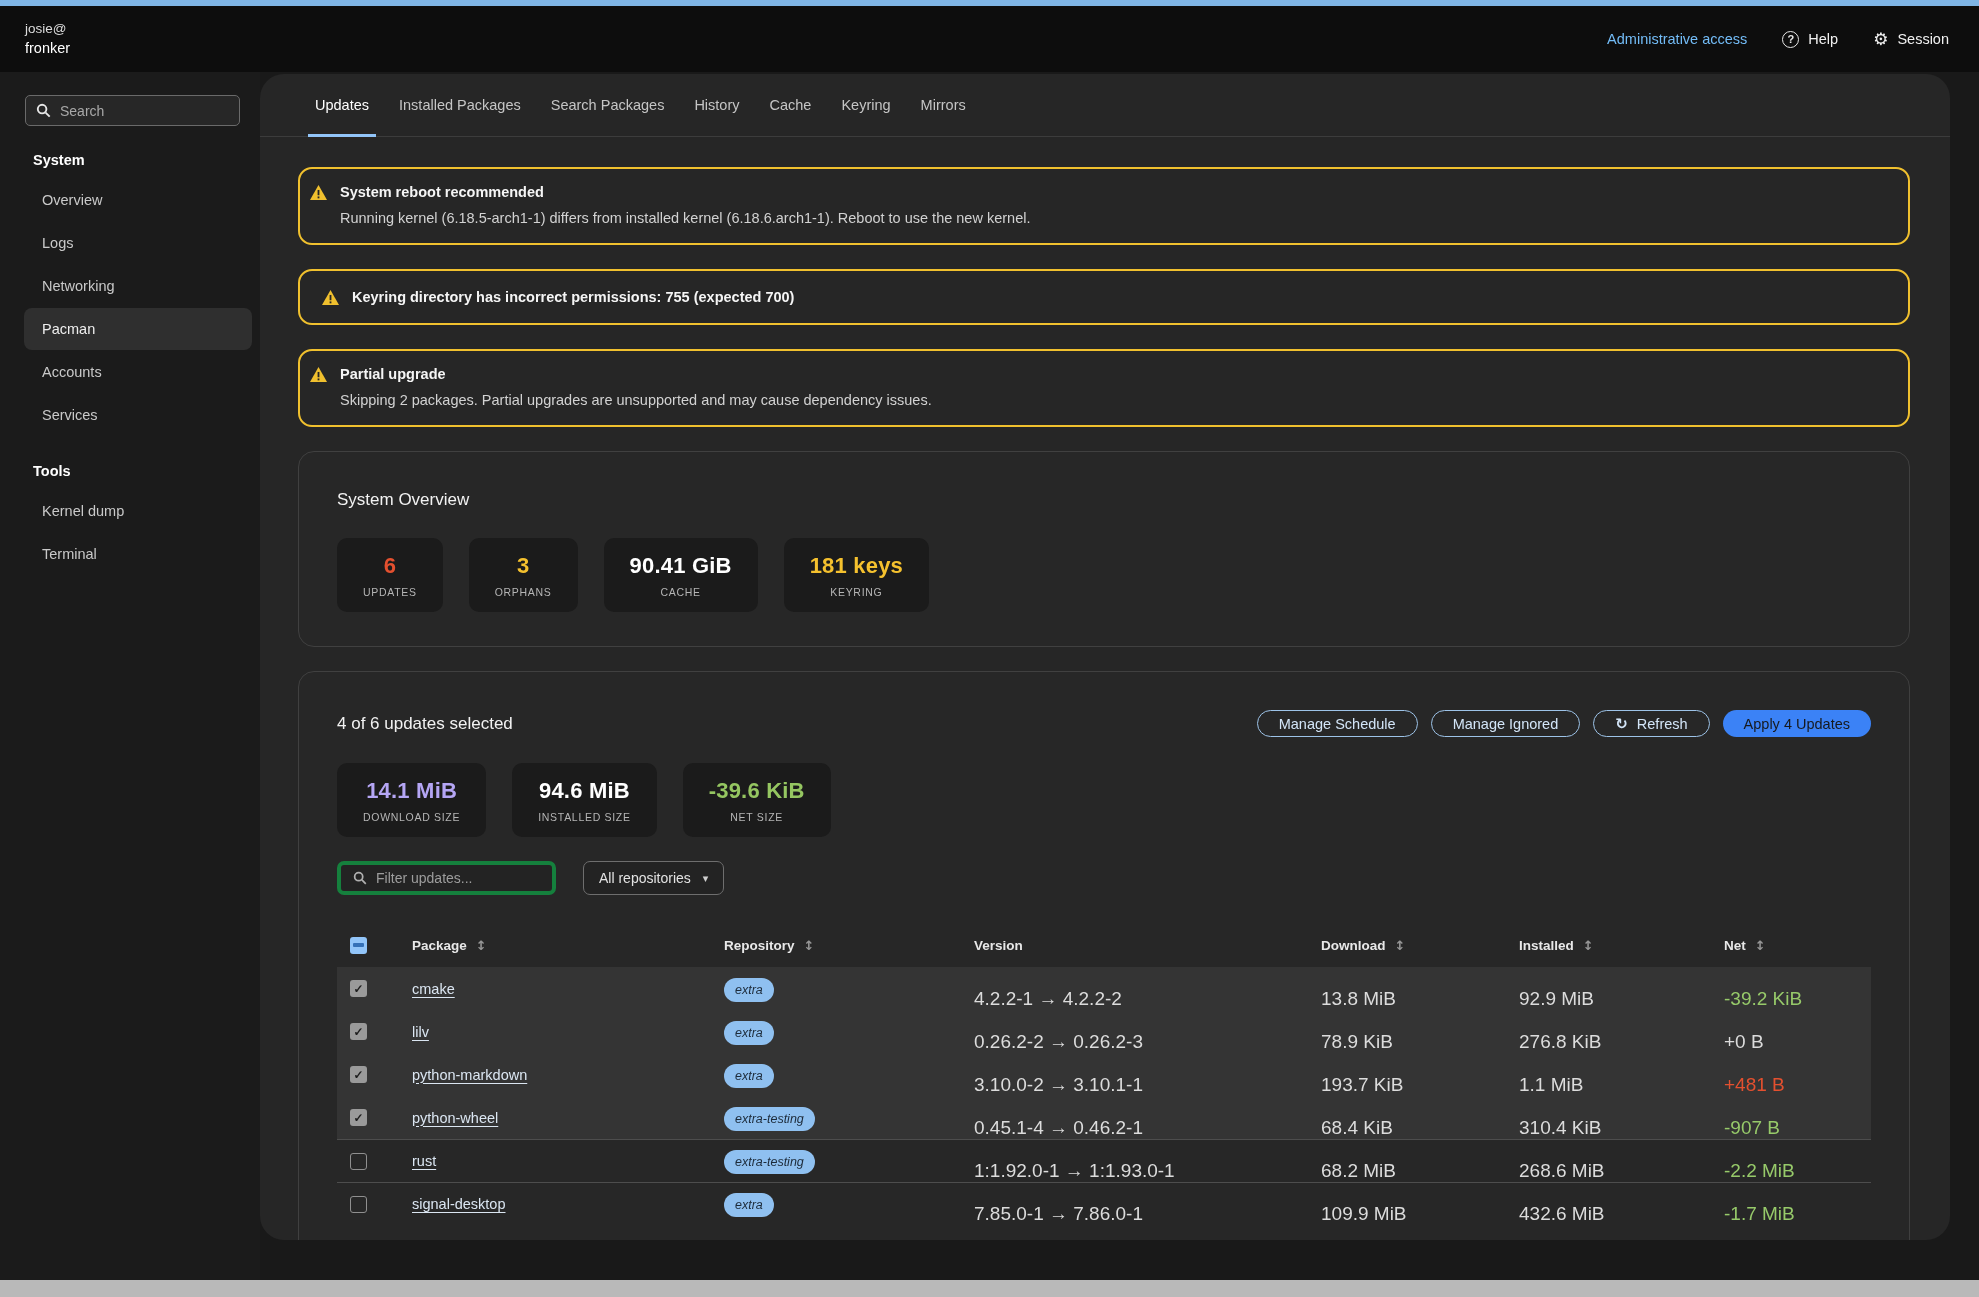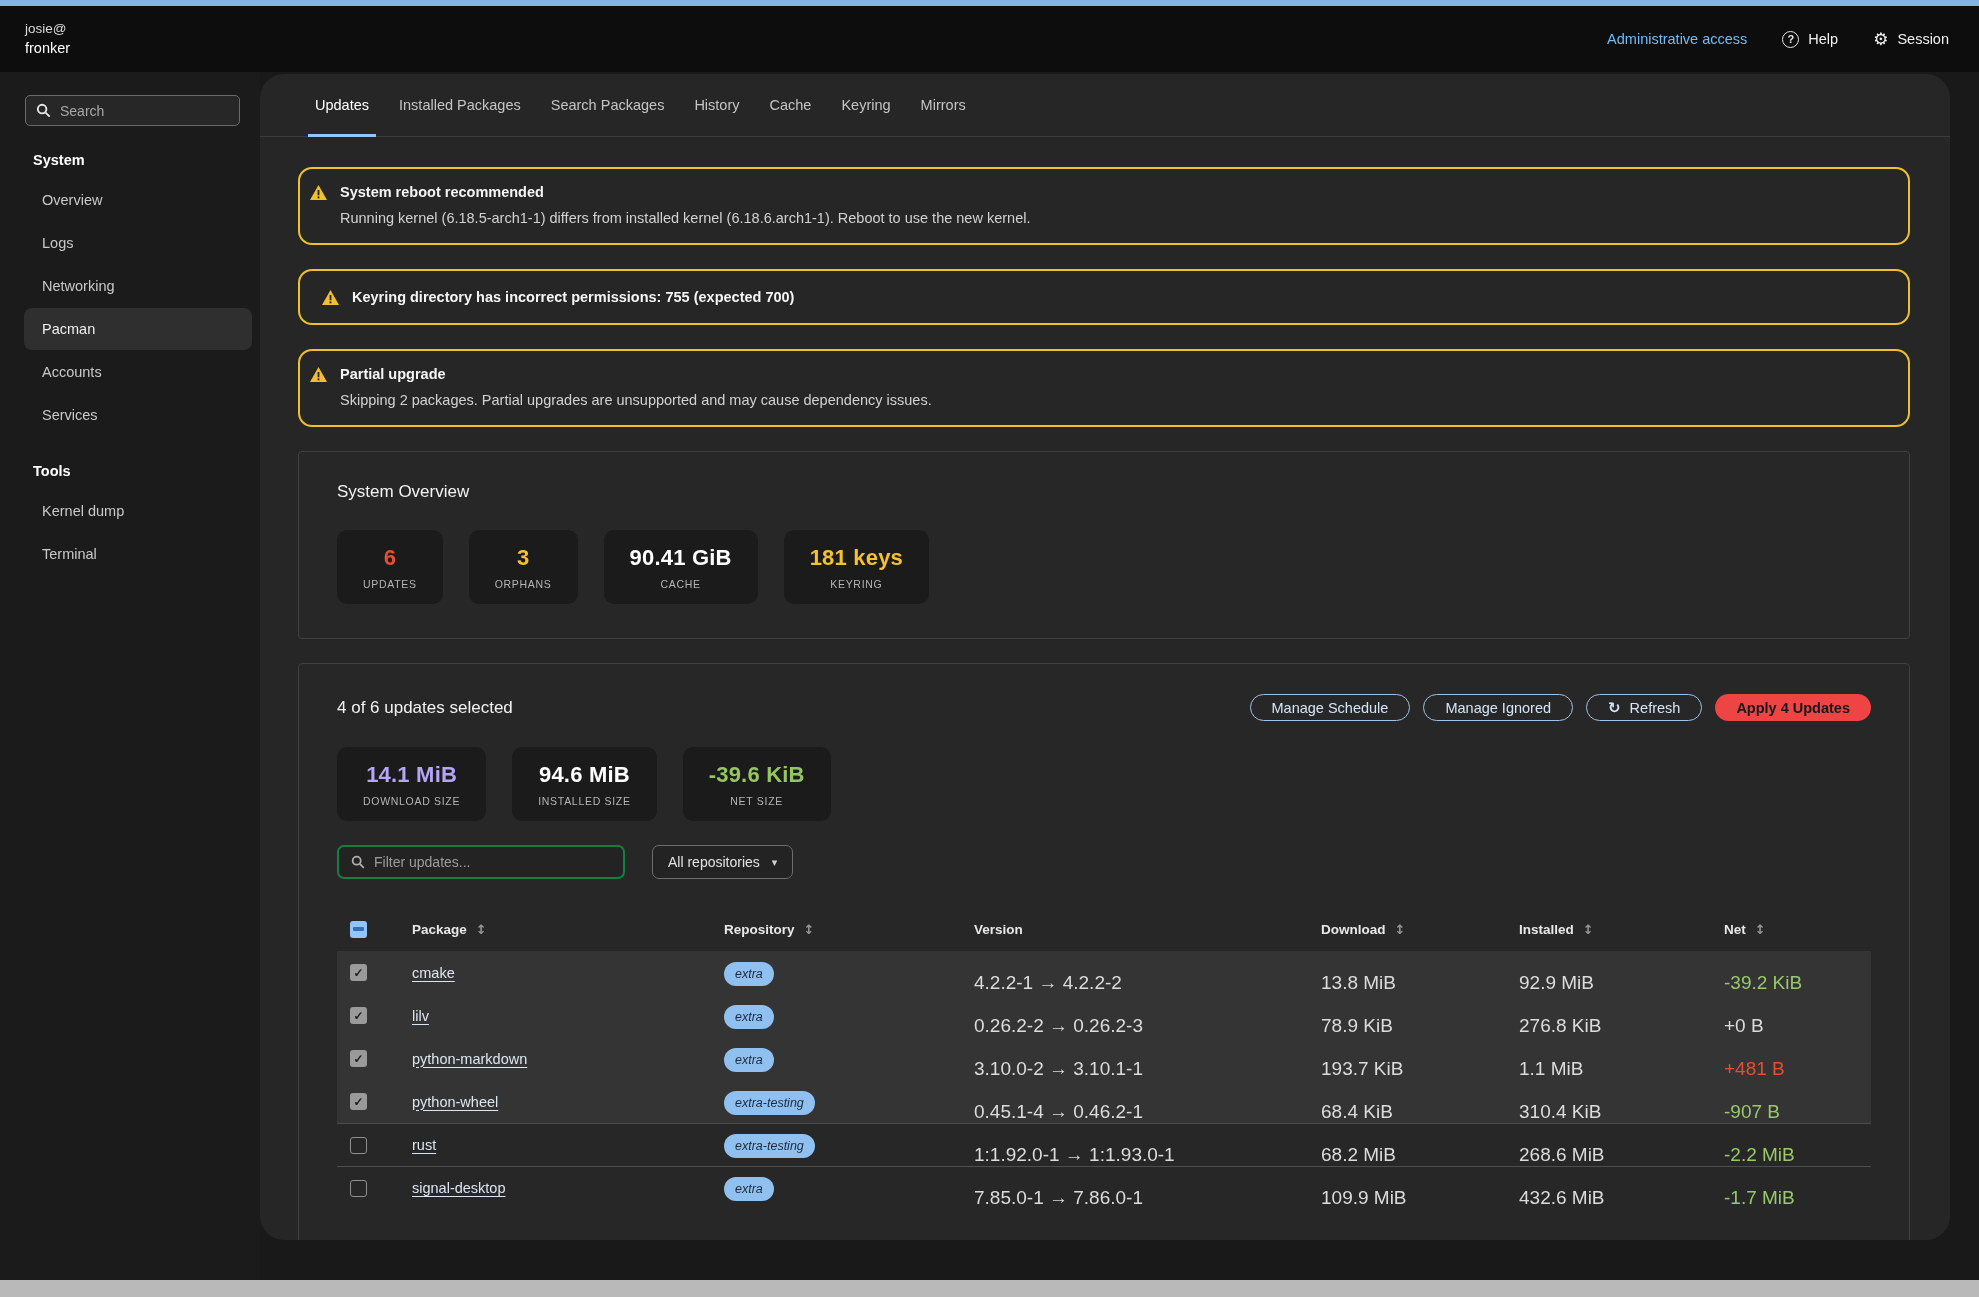--- a/index.html
+++ b/index.html
@@ -77,47 +77,47 @@
     border:2px solid #f0c02e; border-radius:14px; padding:15px 10px; margin-bottom:24px;
   }
   .alert-head { display:flex; align-items:center; gap:13px; }
   .alert-title { font-size:14.5px; font-weight:bold; color:#f5f5f5; }
   .alert-desc { font-size:14.5px; color:#d2d2d2; margin:10px 0 2px 30px; }
   .alert.compact { padding:18px 22px; }
   .warn-svg { width:17px; height:15px; flex:0 0 17px; }
 
   
   .card {
-    border:1px solid #404040; border-radius:4px; background:#272727;
-    padding:30px 38px 34px 38px; margin-bottom:24px;
+    border:1px solid #404040; border-radius:16px; background:#272727;
+    padding:38px 38px 34px 38px; margin-bottom:24px;
   }
   .card-title { font-size:17px; color:#f2f2f2; margin-bottom:28px; }
   .stat-row { display:flex; gap:26px; }
   .stat-tile {
     background:#1b1b1b; border-radius:10px; padding:15px 26px 14px;
     text-align:center; min-width:98px;
   }
   .stat-value { font-size:22px; font-weight:bold; letter-spacing:0.2px; }
   .stat-label { font-size:10.5px; color:#b5b5b5; letter-spacing:0.7px; margin-top:7px; }
 
   
   .upd-head { display:flex; align-items:center; justify-content:space-between; margin-bottom:26px; }
   .btn-row { display:flex; gap:13px; align-items:center; }
   .btn {
     height:27px; border-radius:18px; padding:0 21px; font-size:14.5px;
     display:flex; align-items:center; gap:9px; cursor:pointer;
     border:1px solid #9dc3e8; color:#d3e5f8; background:transparent;
   }
-  .btn.primary { background:#ef4444; color:#16191d; border:none; font-weight:bold; }
+  .btn.primary { background:#3b82f6; color:#16191d; border:none; font-weight:normal; }
   .refresh-ic { font-size:15px; font-weight:bold; }
 
   
   .filter-row { display:flex; gap:27px; margin:24px 0 34px; }
   .filter-input {
-    width:288px; height:34px; background:#232323; border:2px solid #15803d; border-radius:7px;
+    width:219px; height:34px; background:#232323; border:4px solid #15803d; border-radius:7px;
     display:flex; align-items:center; gap:9px; padding:0 12px; color:#9d9d9d; font-size:14px;
   }
   .repo-select {
     height:34px; background:#232323; border:1px solid #6e6e6e; border-radius:7px;
     display:flex; align-items:center; gap:12px; padding:0 15px; color:#e3e3e3; font-size:14px; cursor:pointer;
   }
   .caret { font-size:11px; color:#cfcfcf; }
 
   
   .tbl { margin-top:6px; }

